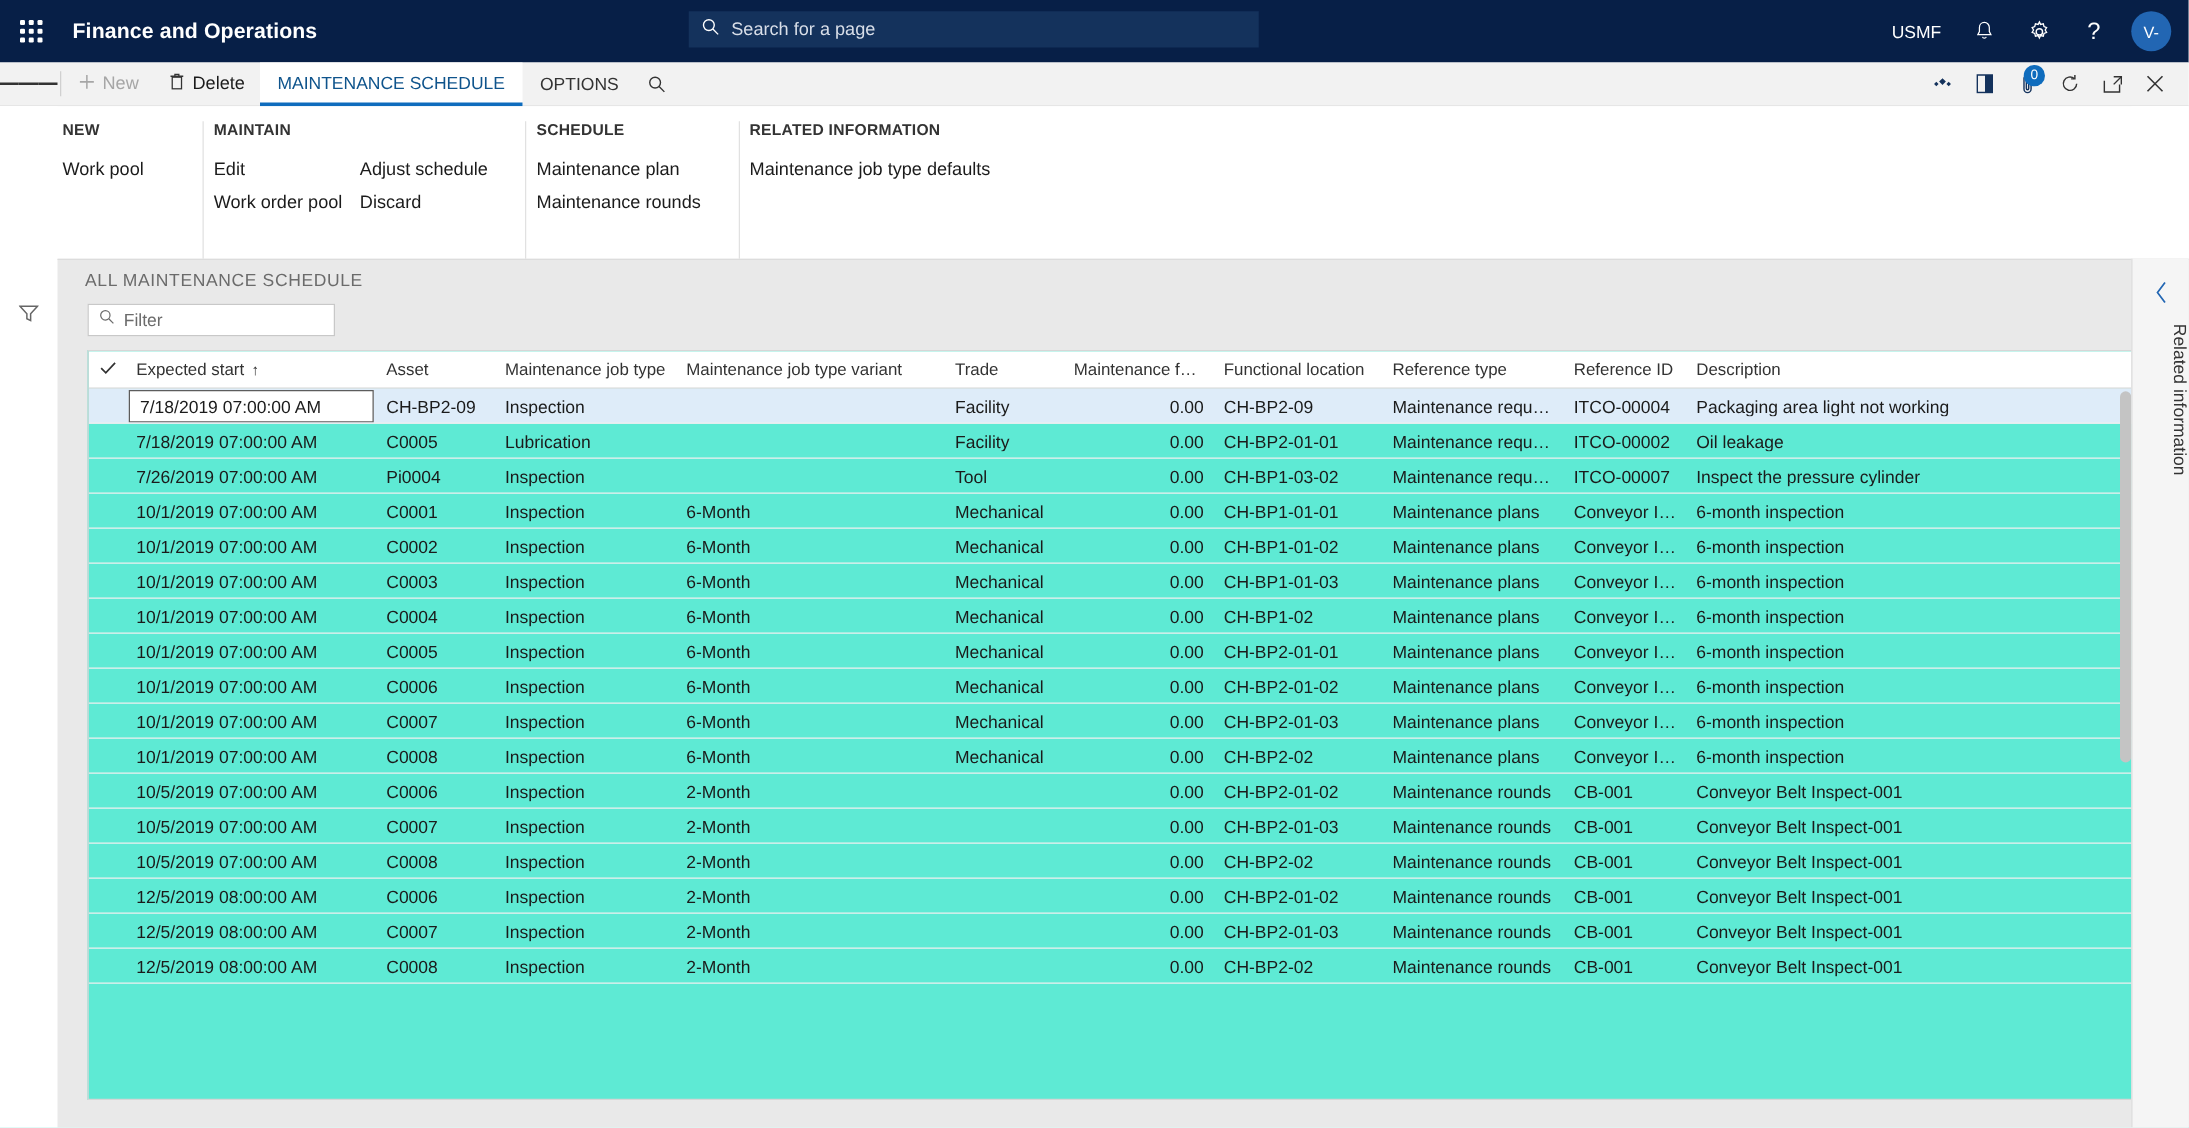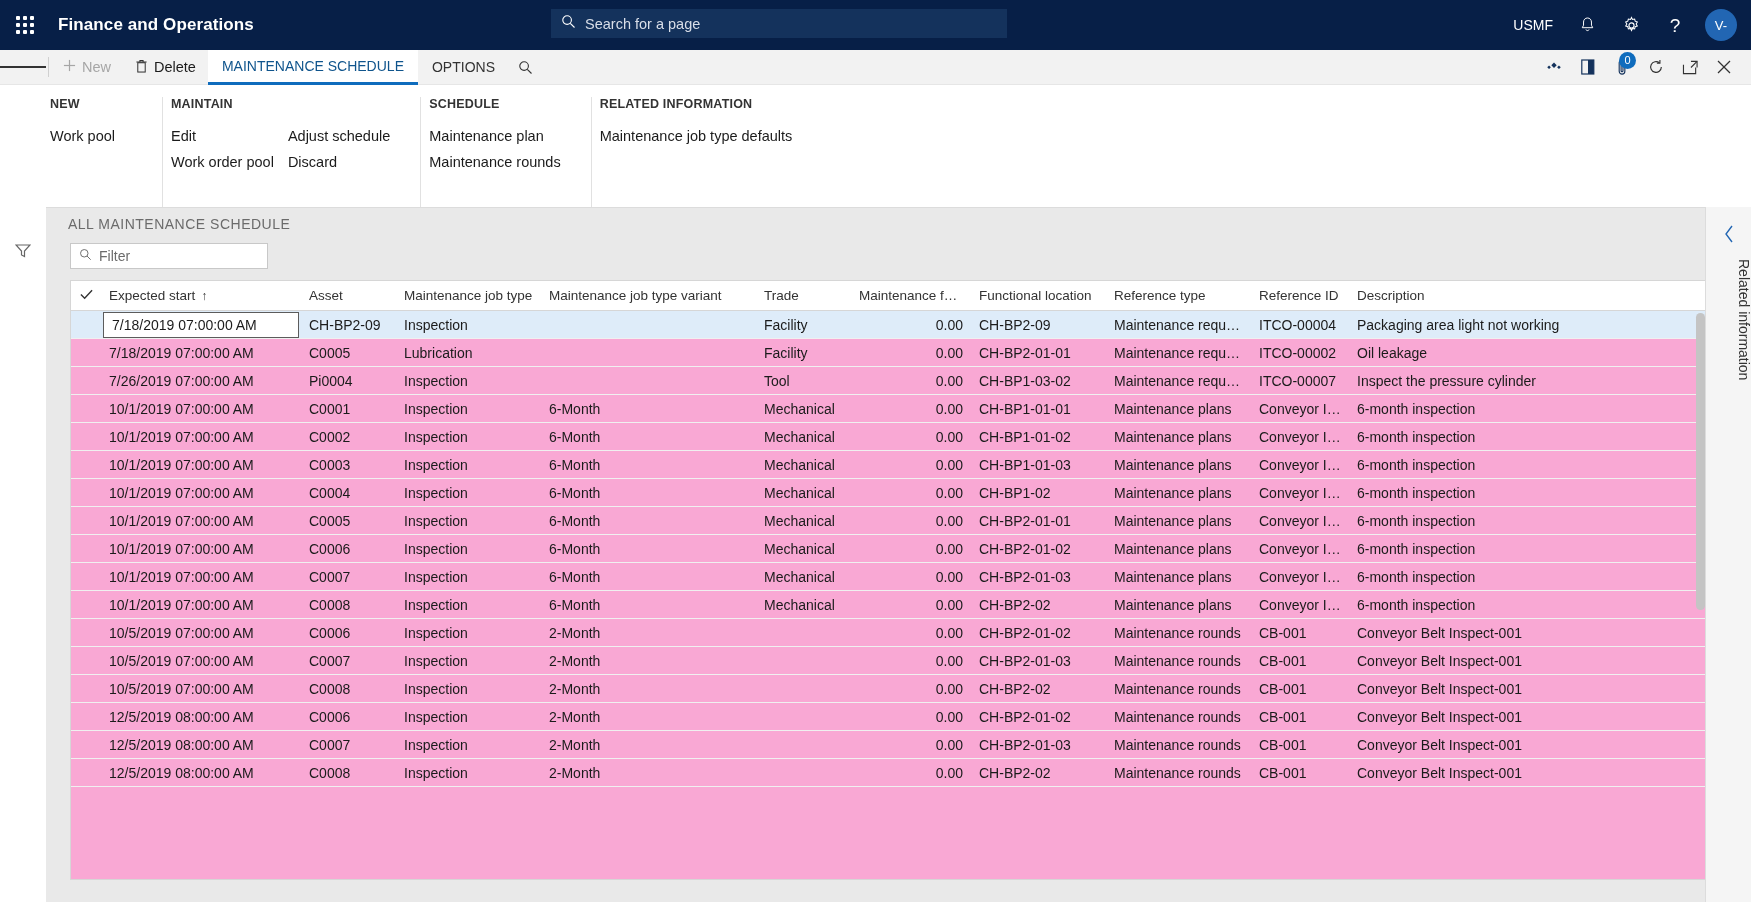--- a/index.html
+++ b/index.html
@@ -124,21 +124,21 @@
   .filterbox {
     position: absolute; top: 35px; left: 24px; width: 198px; height: 26px;
     background: #ffffff; border: 1px solid #c8c8c8; display: flex; align-items: center;
     padding: 0 8px; cursor: text;
   }
   .filterbox .ph { color: #6b6b6b; font-size: 14px; margin-left: 7px; }
 
   
   .grid-wrap {
     position: absolute; top: 72px; left: 24px; width: 1638px; height: 600px;
-    background: #f9a8d4; border: 1px solid #d6d6d6; overflow: hidden;
+    background: #5eead4; border: 1px solid #d6d6d6; overflow: hidden;
   }
   .grid-head {
     display: flex; height: 30px; align-items: center; border-bottom: 1px solid #d6d6d6;
     background: #ffffff; font-size: 13.5px; color: #333;
   }
   .grid-row {
     display: flex; height: 28px; align-items: center; font-size: 14px; color: #1b1b1b;
     border-bottom: 1px solid #f0f0f0;
   }
   .grid-row.selected { background: #deecf9; }

